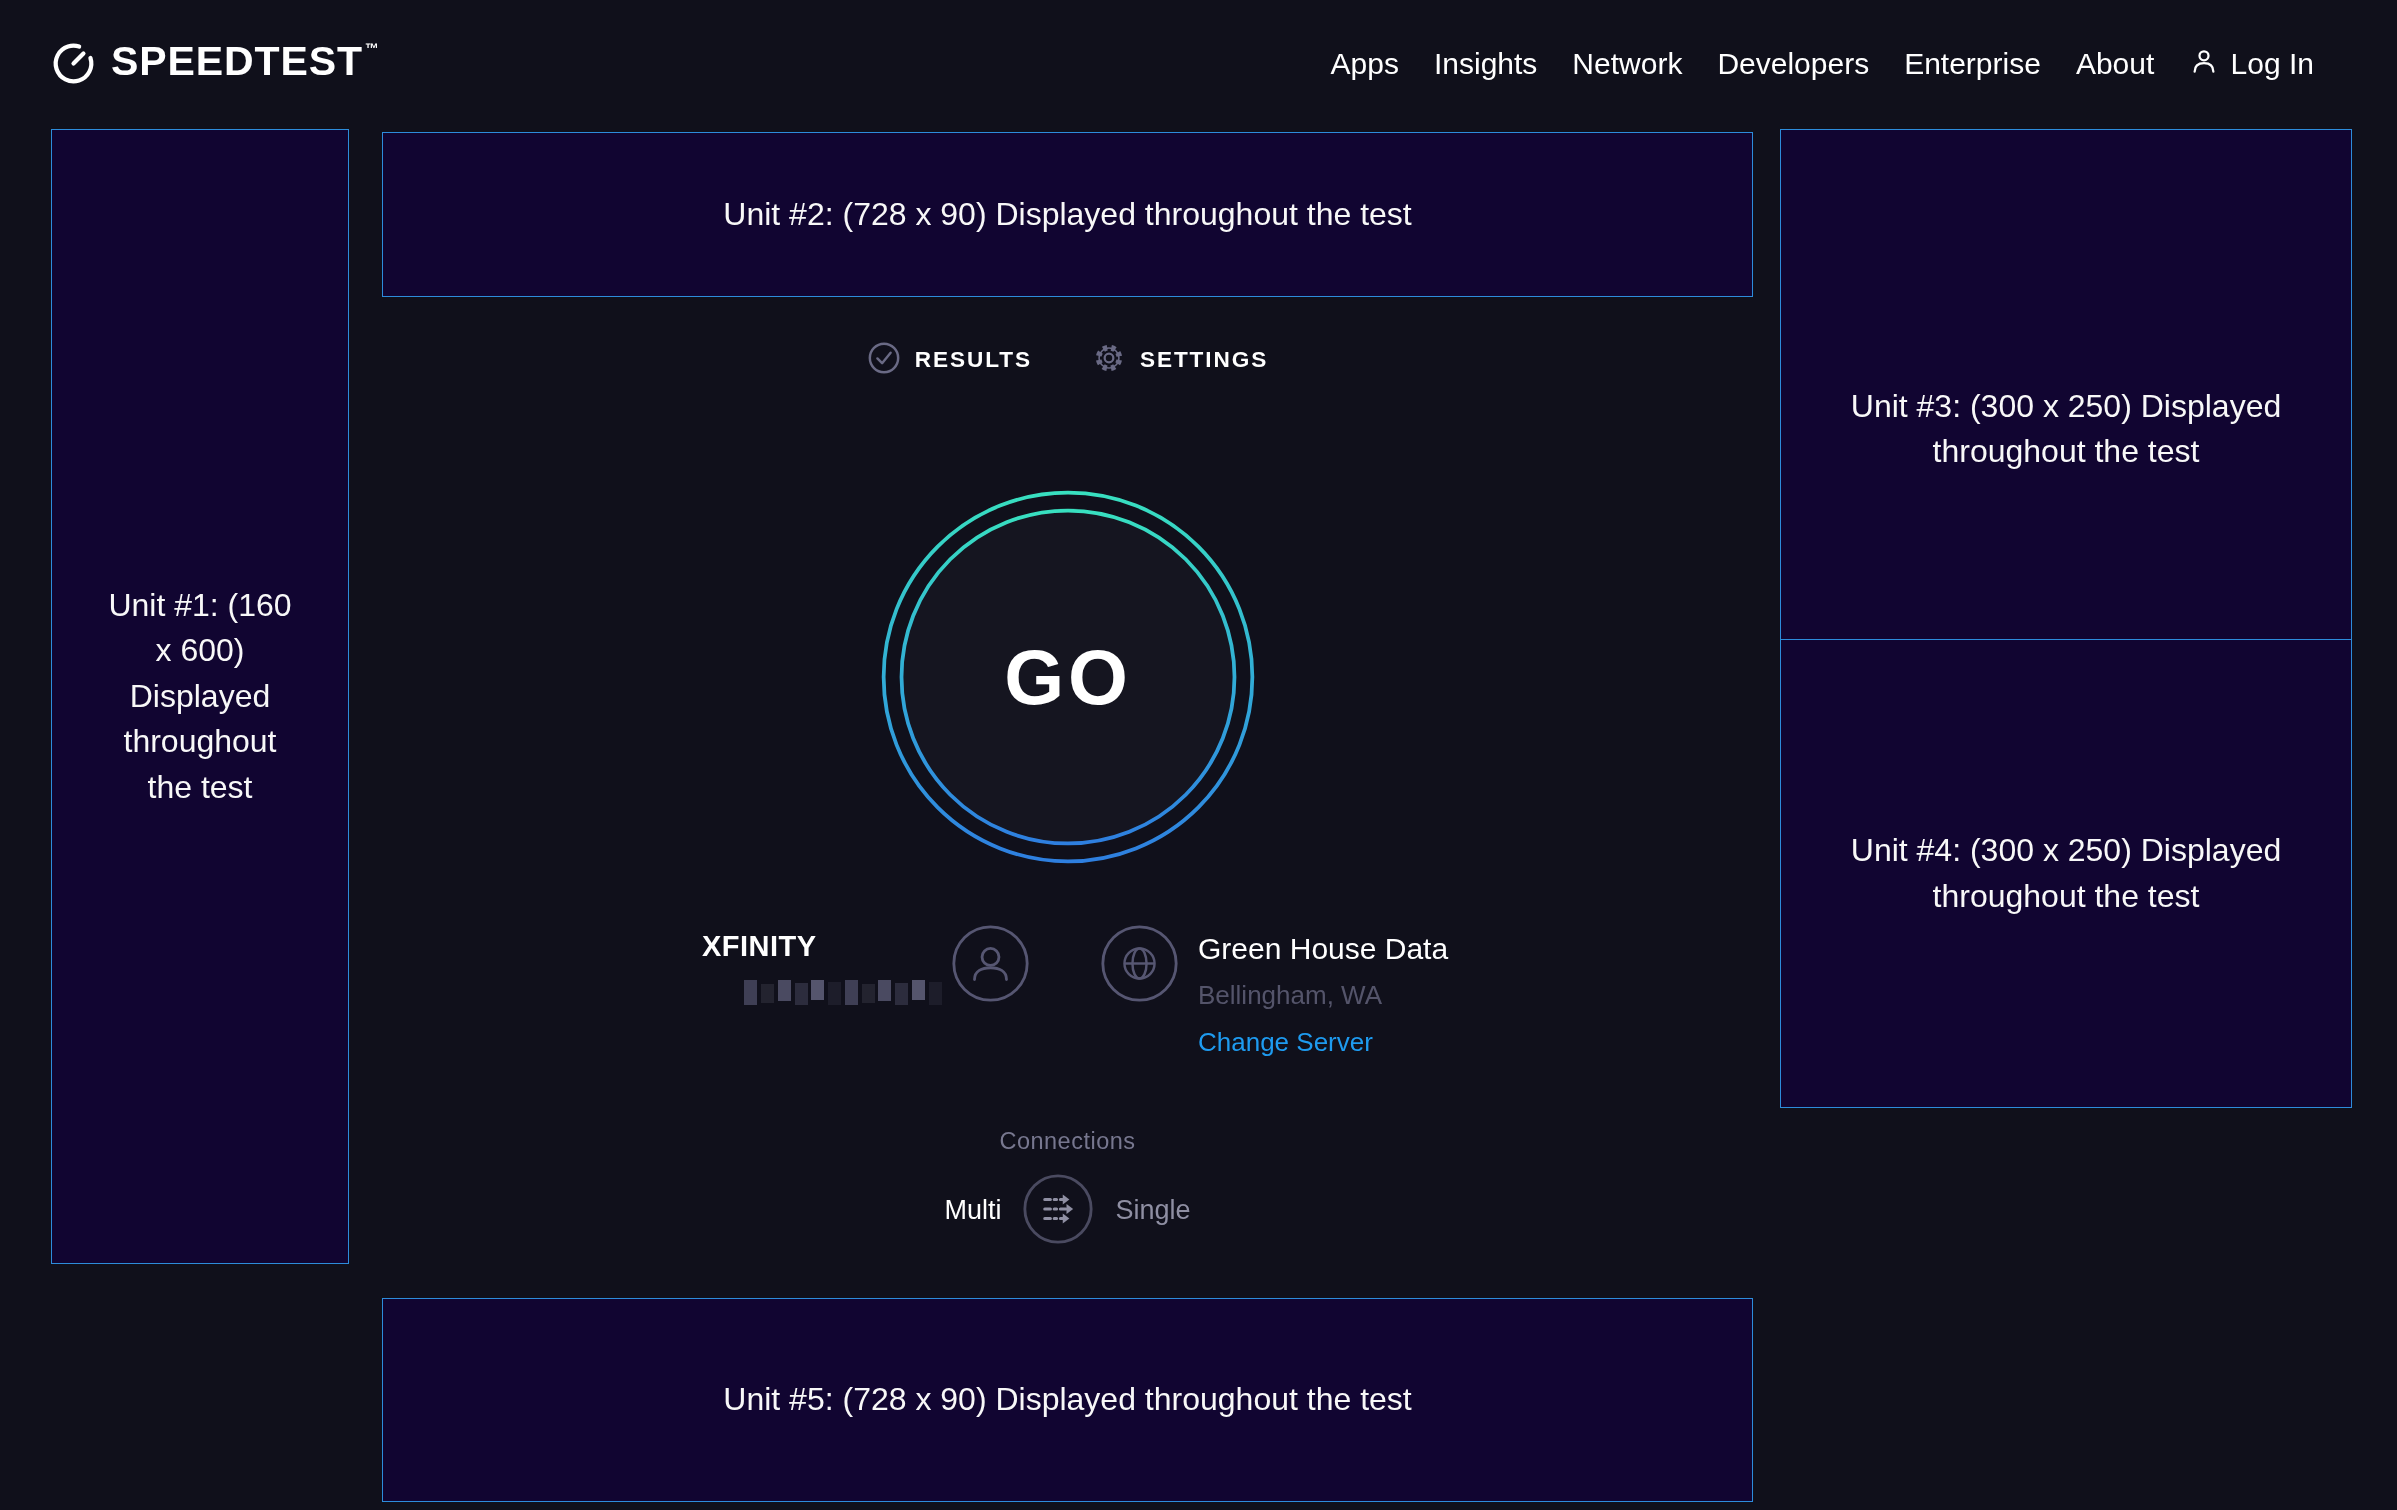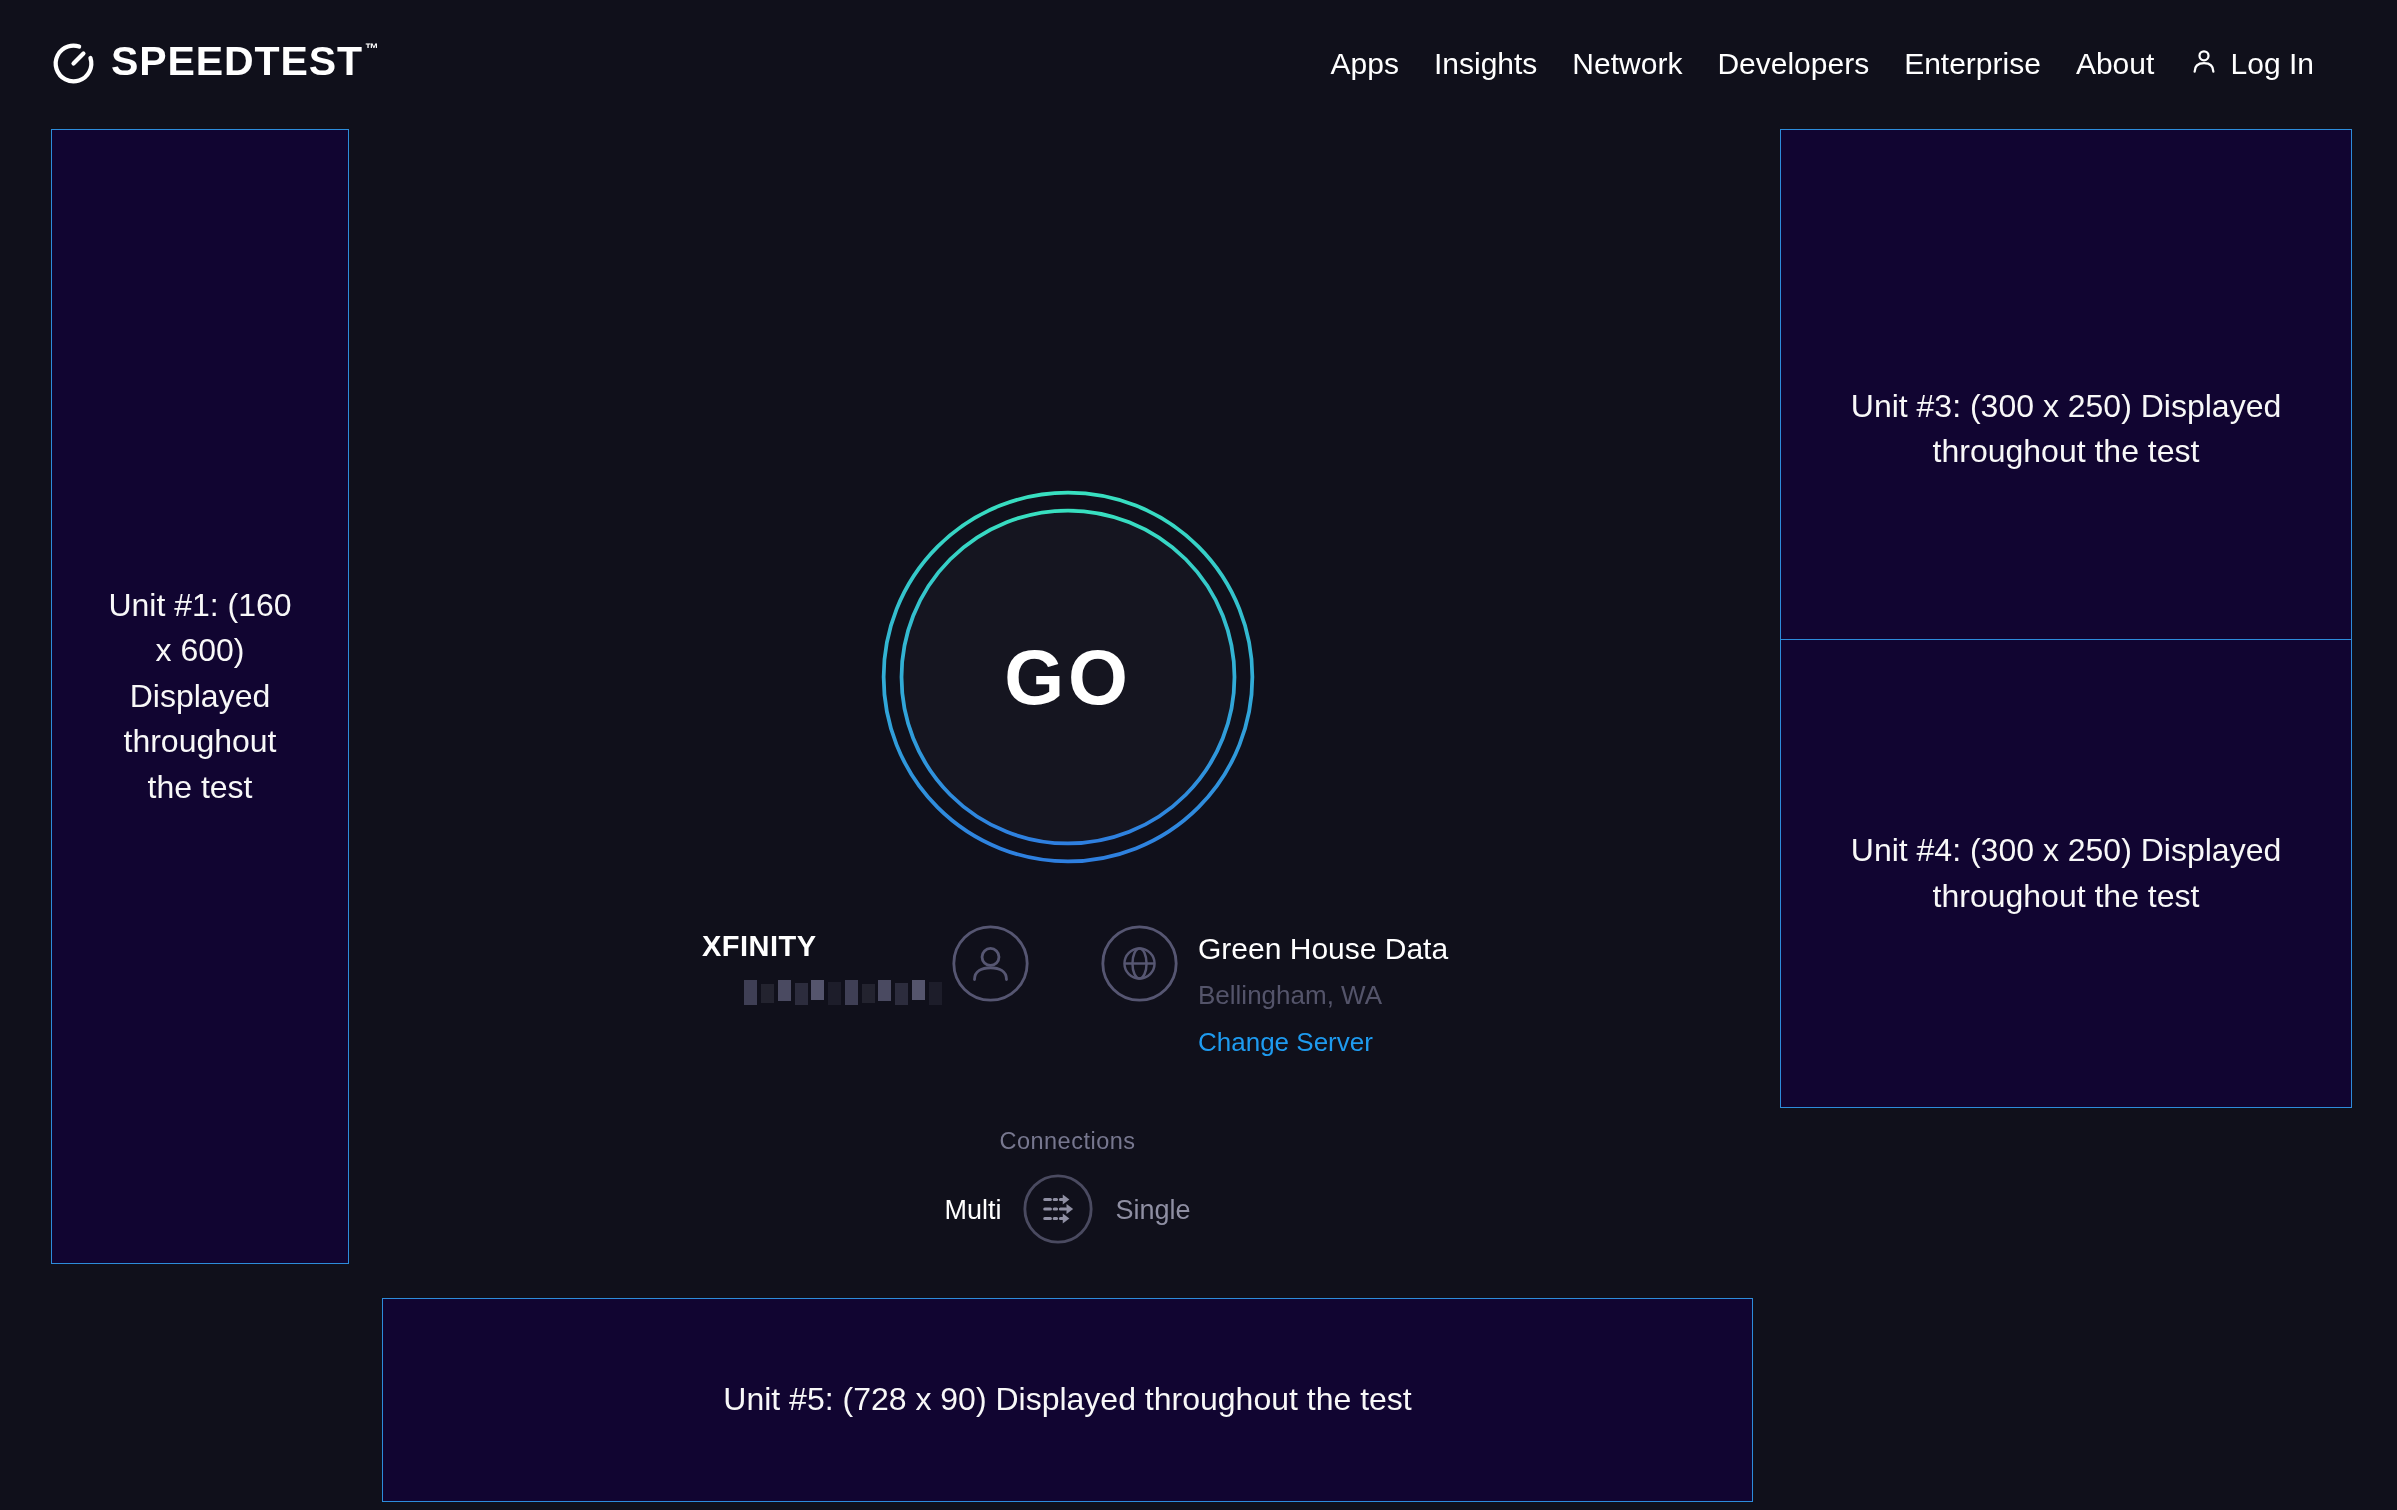--- a/index.html
+++ b/index.html
@@ -123,30 +123,54 @@
           </svg>
         </span>
         <span>Log In</span>
       </span>
     </div>
   </div>
 
   <div class="ad ad-1">
       <p>Unit #1: (160 x 600) Displayed throughout the test</p>
     </div>
+  <div class="ad ad-2">
+      <p>Unit #2: (728 x 90) Displayed throughout the test</p>
+    </div>
   <div class="ad ad-3">
       <p>Unit #3: (300 x 250) Displayed throughout the test</p>
     </div>
   <div class="ad ad-4">
       <p>Unit #4: (300 x 250) Displayed throughout the test</p>
     </div>
   <div class="ad ad-5">
       <p>Unit #5: (728 x 90) Displayed throughout the test</p>
     </div>
 
+  <div class="tabs">
+    <span class="tab">
+      <span>
+        <svg width="34" height="34" viewBox="0 0 36 36" fill="none">
+          <circle cx="18" cy="18" r="15" stroke="#6a6a85" stroke-width="2.6"></circle>
+          <path d="M11 18.5 L16 23.5 L25 12.5" stroke="#6a6a85" stroke-width="2.6" stroke-linecap="round" stroke-linejoin="round"></path>
+        </svg>
+      </span>
+      <span class="tab-label">RESULTS</span>
+    </span>
+    <span class="tab">
+      <span>
+        <svg width="34" height="34" viewBox="0 0 36 36" fill="none">
+          <circle cx="18" cy="18" r="11" stroke="#6a6a85" stroke-width="6" stroke-dasharray="4.3 4.34" transform="rotate(11 18 18)"></circle>
+          <circle cx="18" cy="18" r="10.5" stroke="#6a6a85" stroke-width="1.6"></circle>
+          <circle cx="18" cy="18" r="4.6" stroke="#6a6a85" stroke-width="2.4"></circle>
+        </svg>
+      </span>
+      <span class="tab-label">SETTINGS</span>
+    </span>
+  </div>
 
   <div class="go-wrap">
     <svg width="380" height="380" viewBox="0 0 404 404" fill="none">
       <defs>
         <linearGradient id="ringGrad" x1="0" y1="0" x2="0" y2="1">
           <stop offset="0" stop-color="#38e0c0"></stop>
           <stop offset="0.55" stop-color="#31a8d8"></stop>
           <stop offset="1" stop-color="#2e7fe0"></stop>
         </linearGradient>
       </defs>

